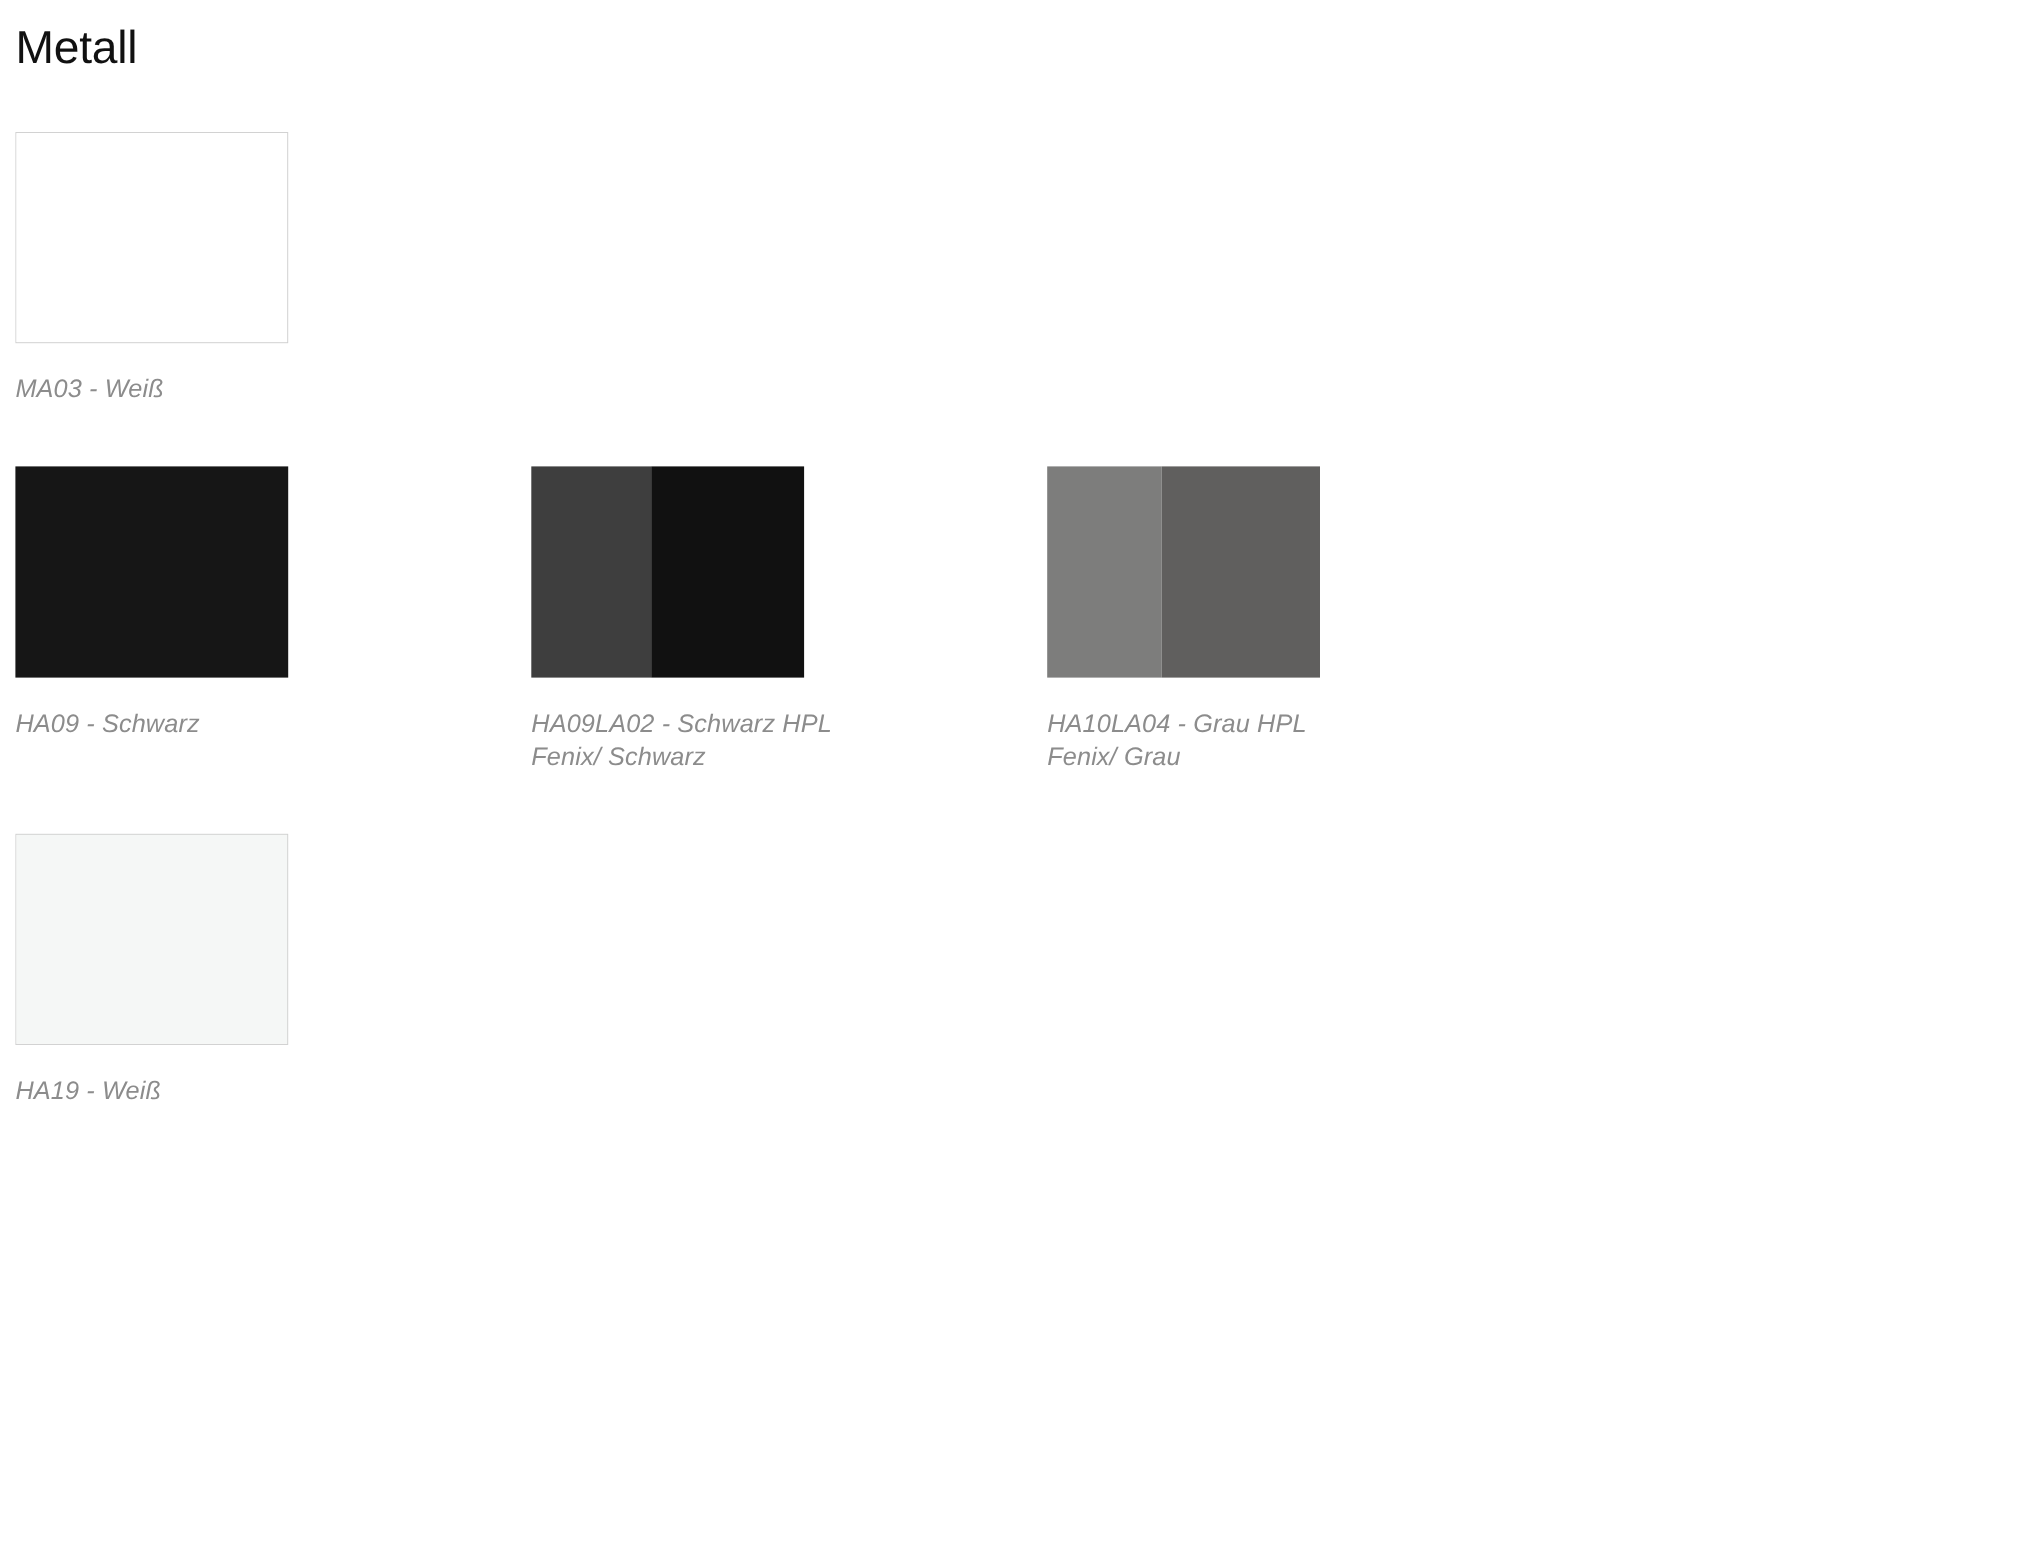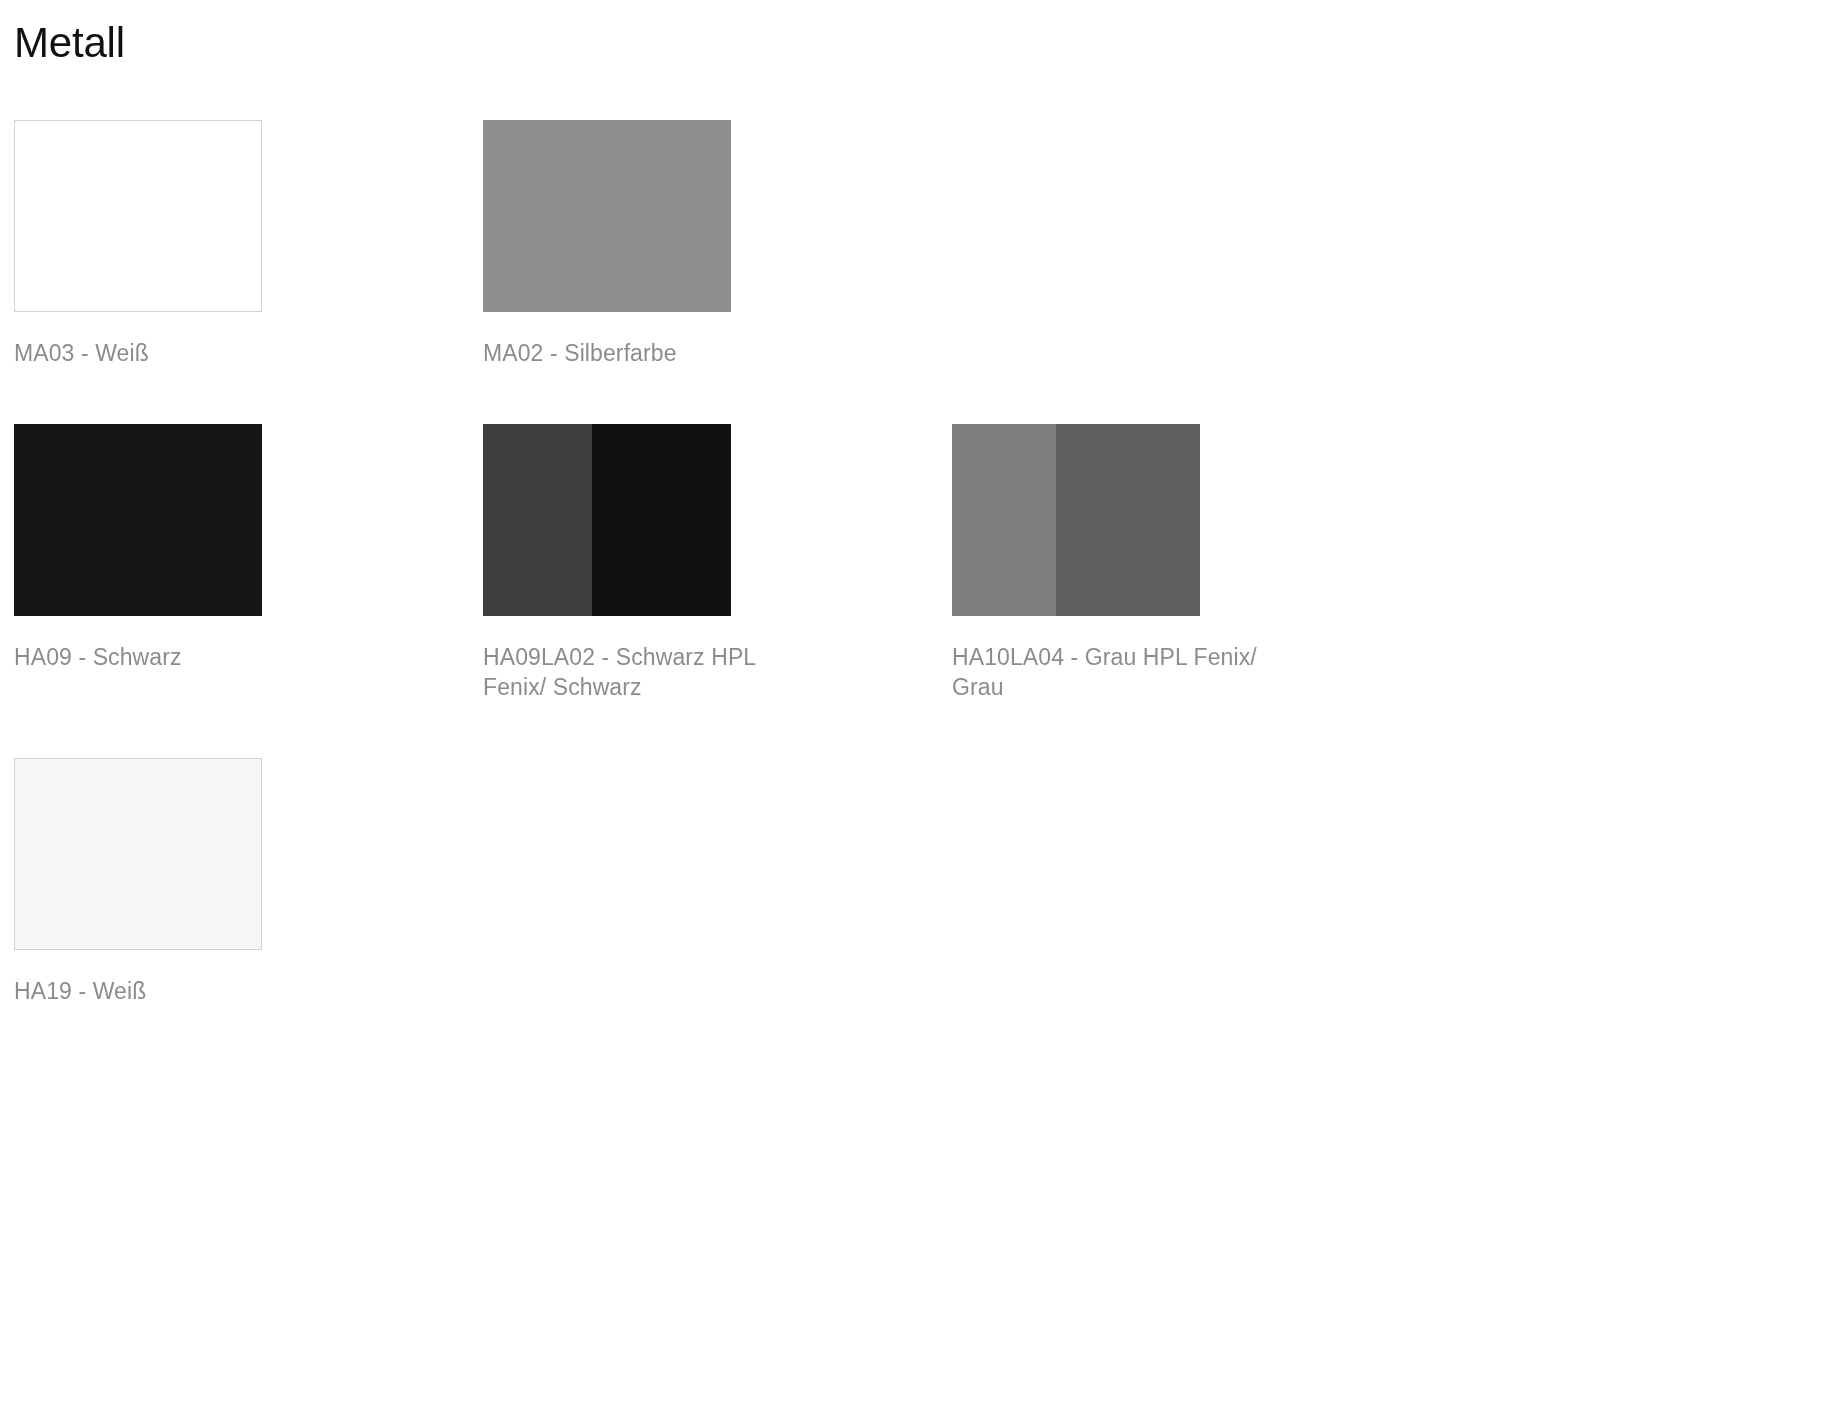--- a/index.html
+++ b/index.html
@@ -70,20 +70,21 @@
   }
 
   .swatch-label {
     margin-top: 27px;
     font-size: 23px;
     line-height: 1.28;
     color: #8c8c8c;
     font-weight: 400;
     letter-spacing: 0.1px;
     max-width: 305px;
+    font-style: italic;
   }
 
   
   .swatch-item .swatch-label { width: 310px; }
 </style>
 </head>
 <body>
 
 <div class="page">
 
@@ -91,26 +92,20 @@
     <h2 class="section-title">Metall</h2>
     <div class="swatch-grid">
 
       <div class="swatch-item">
         <div class="swatch bordered">
           <div class="half" style="width: 100%; background: rgb(255, 255, 255);"></div>
         </div>
         <div class="swatch-label">MA03 - Weiß</div>
       </div>
 
-      <div class="swatch-item">
-        <div class="swatch">
-          <div class="half" style="width: 100%; background: rgb(143, 143, 143);"></div>
-        </div>
-        <div class="swatch-label">MA02 - Silberfarbe</div>
-      </div>
 
 
     </div>
   </section>
 
   <section class="section section-hpl-fenix">
     <div class="swatch-grid">
 
       <div class="swatch-item">
         <div class="swatch">

